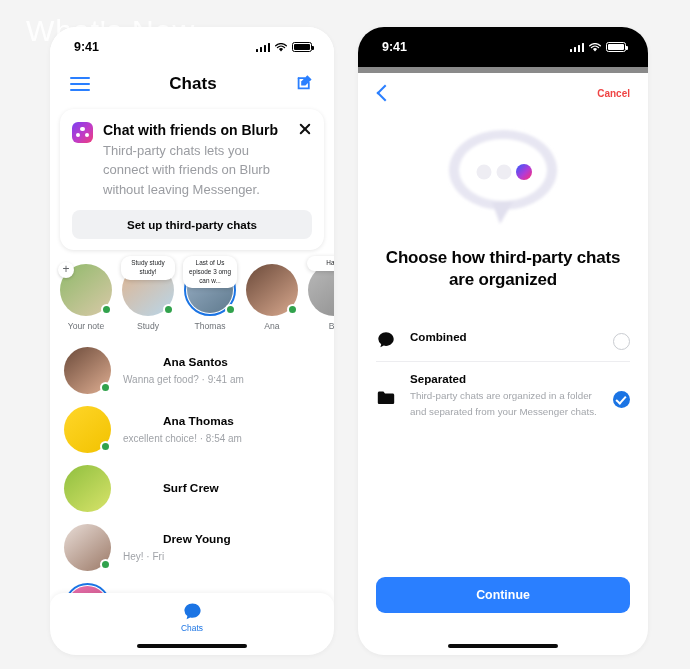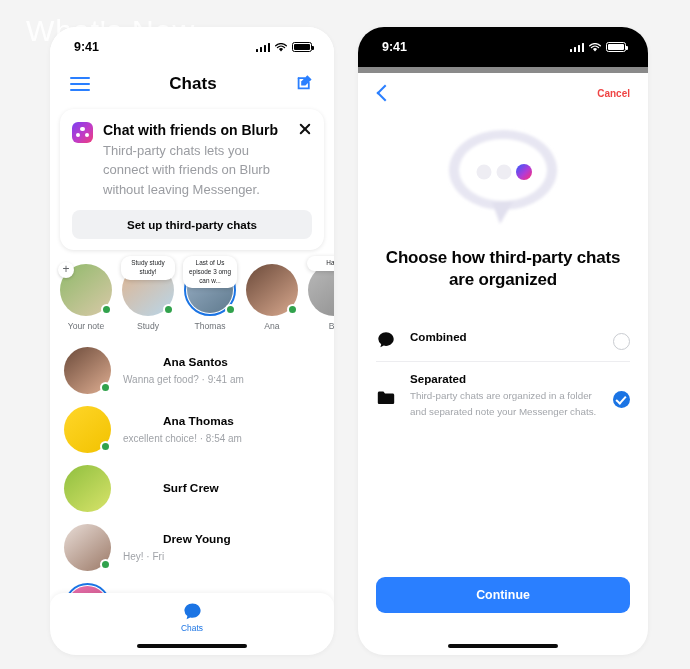--- a/index.html
+++ b/index.html
@@ -430,21 +430,21 @@
           <div class="radio off"></div>
         </div>
         <div class="option">
           <div class="opt-ico">
             <svg width="18" height="15" viewBox="0 0 18 15">
               <path d="M.8 3.2c0-.9.7-1.6 1.6-1.6h4l1.6 1.9h7.6c.9 0 1.6.7 1.6 1.6v7.4c0 .9-.7 1.6-1.6 1.6H2.4c-.9 0-1.6-.7-1.6-1.6z" fill="#0b0b0b"></path>
             </svg>
           </div>
           <div class="opt-text">
             <div class="opt-title">Separated</div>
-            <div class="opt-desc">Third-party chats are organized in a folder and separated note your Messenger chats.</div>
+            <div class="opt-desc">Third-party chats are organized in a folder and separated from your Messenger chats.</div>
           </div>
           <div class="radio on"></div>
         </div>
       </div>
 
     <div class="continue-wrap">
       <button class="continue">Continue</button>
     </div>
     <div class="homebar"></div>
   </div>

